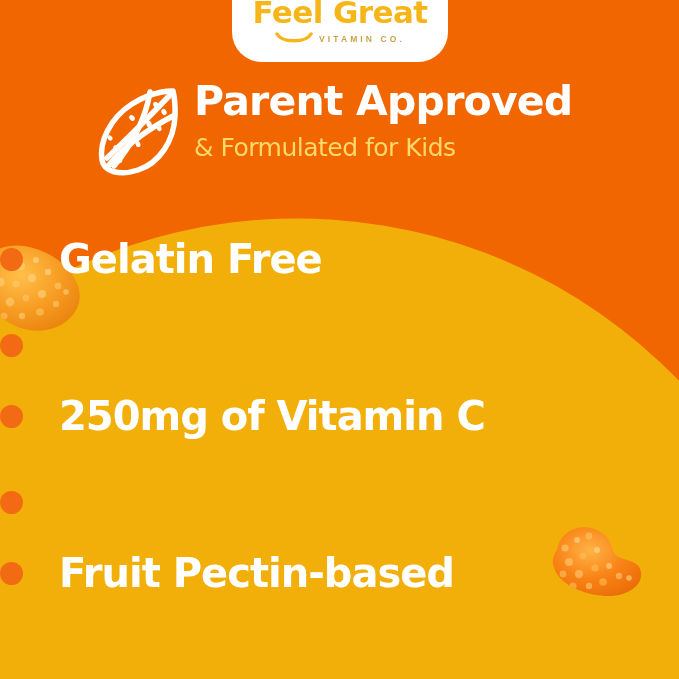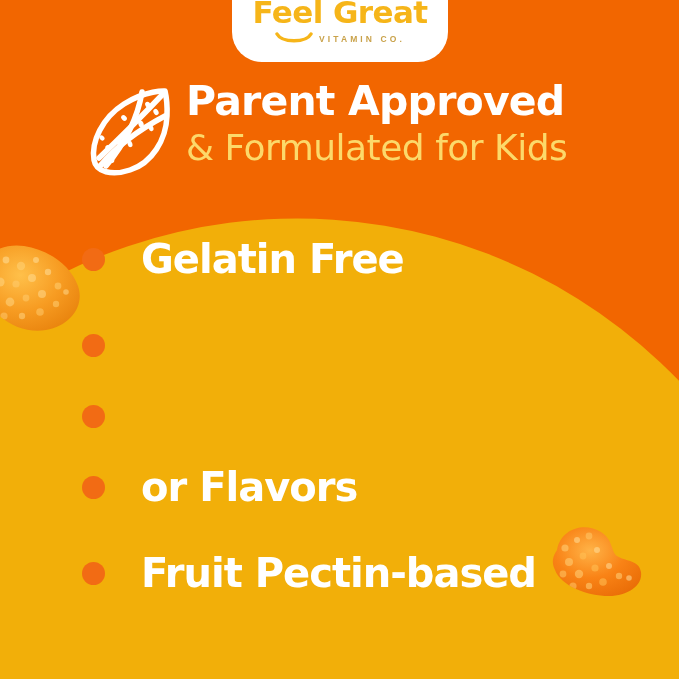--- a/index.html
+++ b/index.html
@@ -51,42 +51,42 @@
     font-size:8.5px;
     font-weight:bold;
     color:#C9A24A;
     letter-spacing:3.1px;
     white-space:nowrap;
     font-family:"Liberation Sans",sans-serif;
   }
 
   
   .header{
-    position:absolute;left:0;top:78px;width:648px;height:112px;
+    position:absolute;left:8px;top:78px;width:648px;height:112px;
     z-index:5;
   }
   .orange-slice{
     position:absolute;left:86px;top:8px;
   }
   .headline-block{
     position:absolute;left:186px;top:0px;width:470px;
   }
   .headline{
     font-family:"DejaVu Sans",sans-serif;
     font-weight:bold;
     font-size:41px;
     line-height:46px;
     color:#FFFFFF;
     letter-spacing:-0.8px;
     white-space:nowrap;
   }
   .subheadline{
     font-family:"DejaVu Sans",sans-serif;
     font-weight:normal;
-    font-size:36px;
+    font-size:25px;
     line-height:44px;
     color:#FCD96A;
     letter-spacing:-0.5px;
     white-space:nowrap;
     margin-top:2px;
   }
 
   
   .gummy{position:absolute;z-index:4;}
   .gummy-left{left:-34px;top:236px;}
@@ -94,21 +94,20 @@
 
   
   .claims{
     position:absolute;left:0;top:232px;width:679px;
     z-index:5;
   }
   .claim-row{
     position:relative;
     display:flex;
     align-items:flex-start;
-    padding-left:82px;
     margin-bottom:32px;
   }
   .claim-dot{
     flex:0 0 auto;
     width:23px;height:23px;
     border-radius:50%;
     background:#F26B14;
     margin-top:16px;
   }
   .claim-text{
@@ -256,26 +255,28 @@
         <span class="claim-line">Gelatin Free</span>
       </span>
     </div>
 
     <div class="claim-row">
       <span class="claim-dot"></span>
     </div>
 
     <div class="claim-row">
       <span class="claim-dot"></span>
-    </div>
-
-    <div class="claim-row">
-      <span class="claim-dot"></span>
-      <span class="claim-text">
-        <span class="claim-line">or Flavors</span>
+      <span class="claim-text">
+        <span class="claim-line">250mg of Vitamin C</span>
+      </span>
+    </div>
+
+    <div class="claim-row">
+      <span class="claim-dot"></span>
+      <span class="claim-text">
       </span>
     </div>
 
     <div class="claim-row">
       <span class="claim-dot"></span>
       <span class="claim-text">
         <span class="claim-line">Fruit Pectin-based</span>
       </span>
     </div>
 

